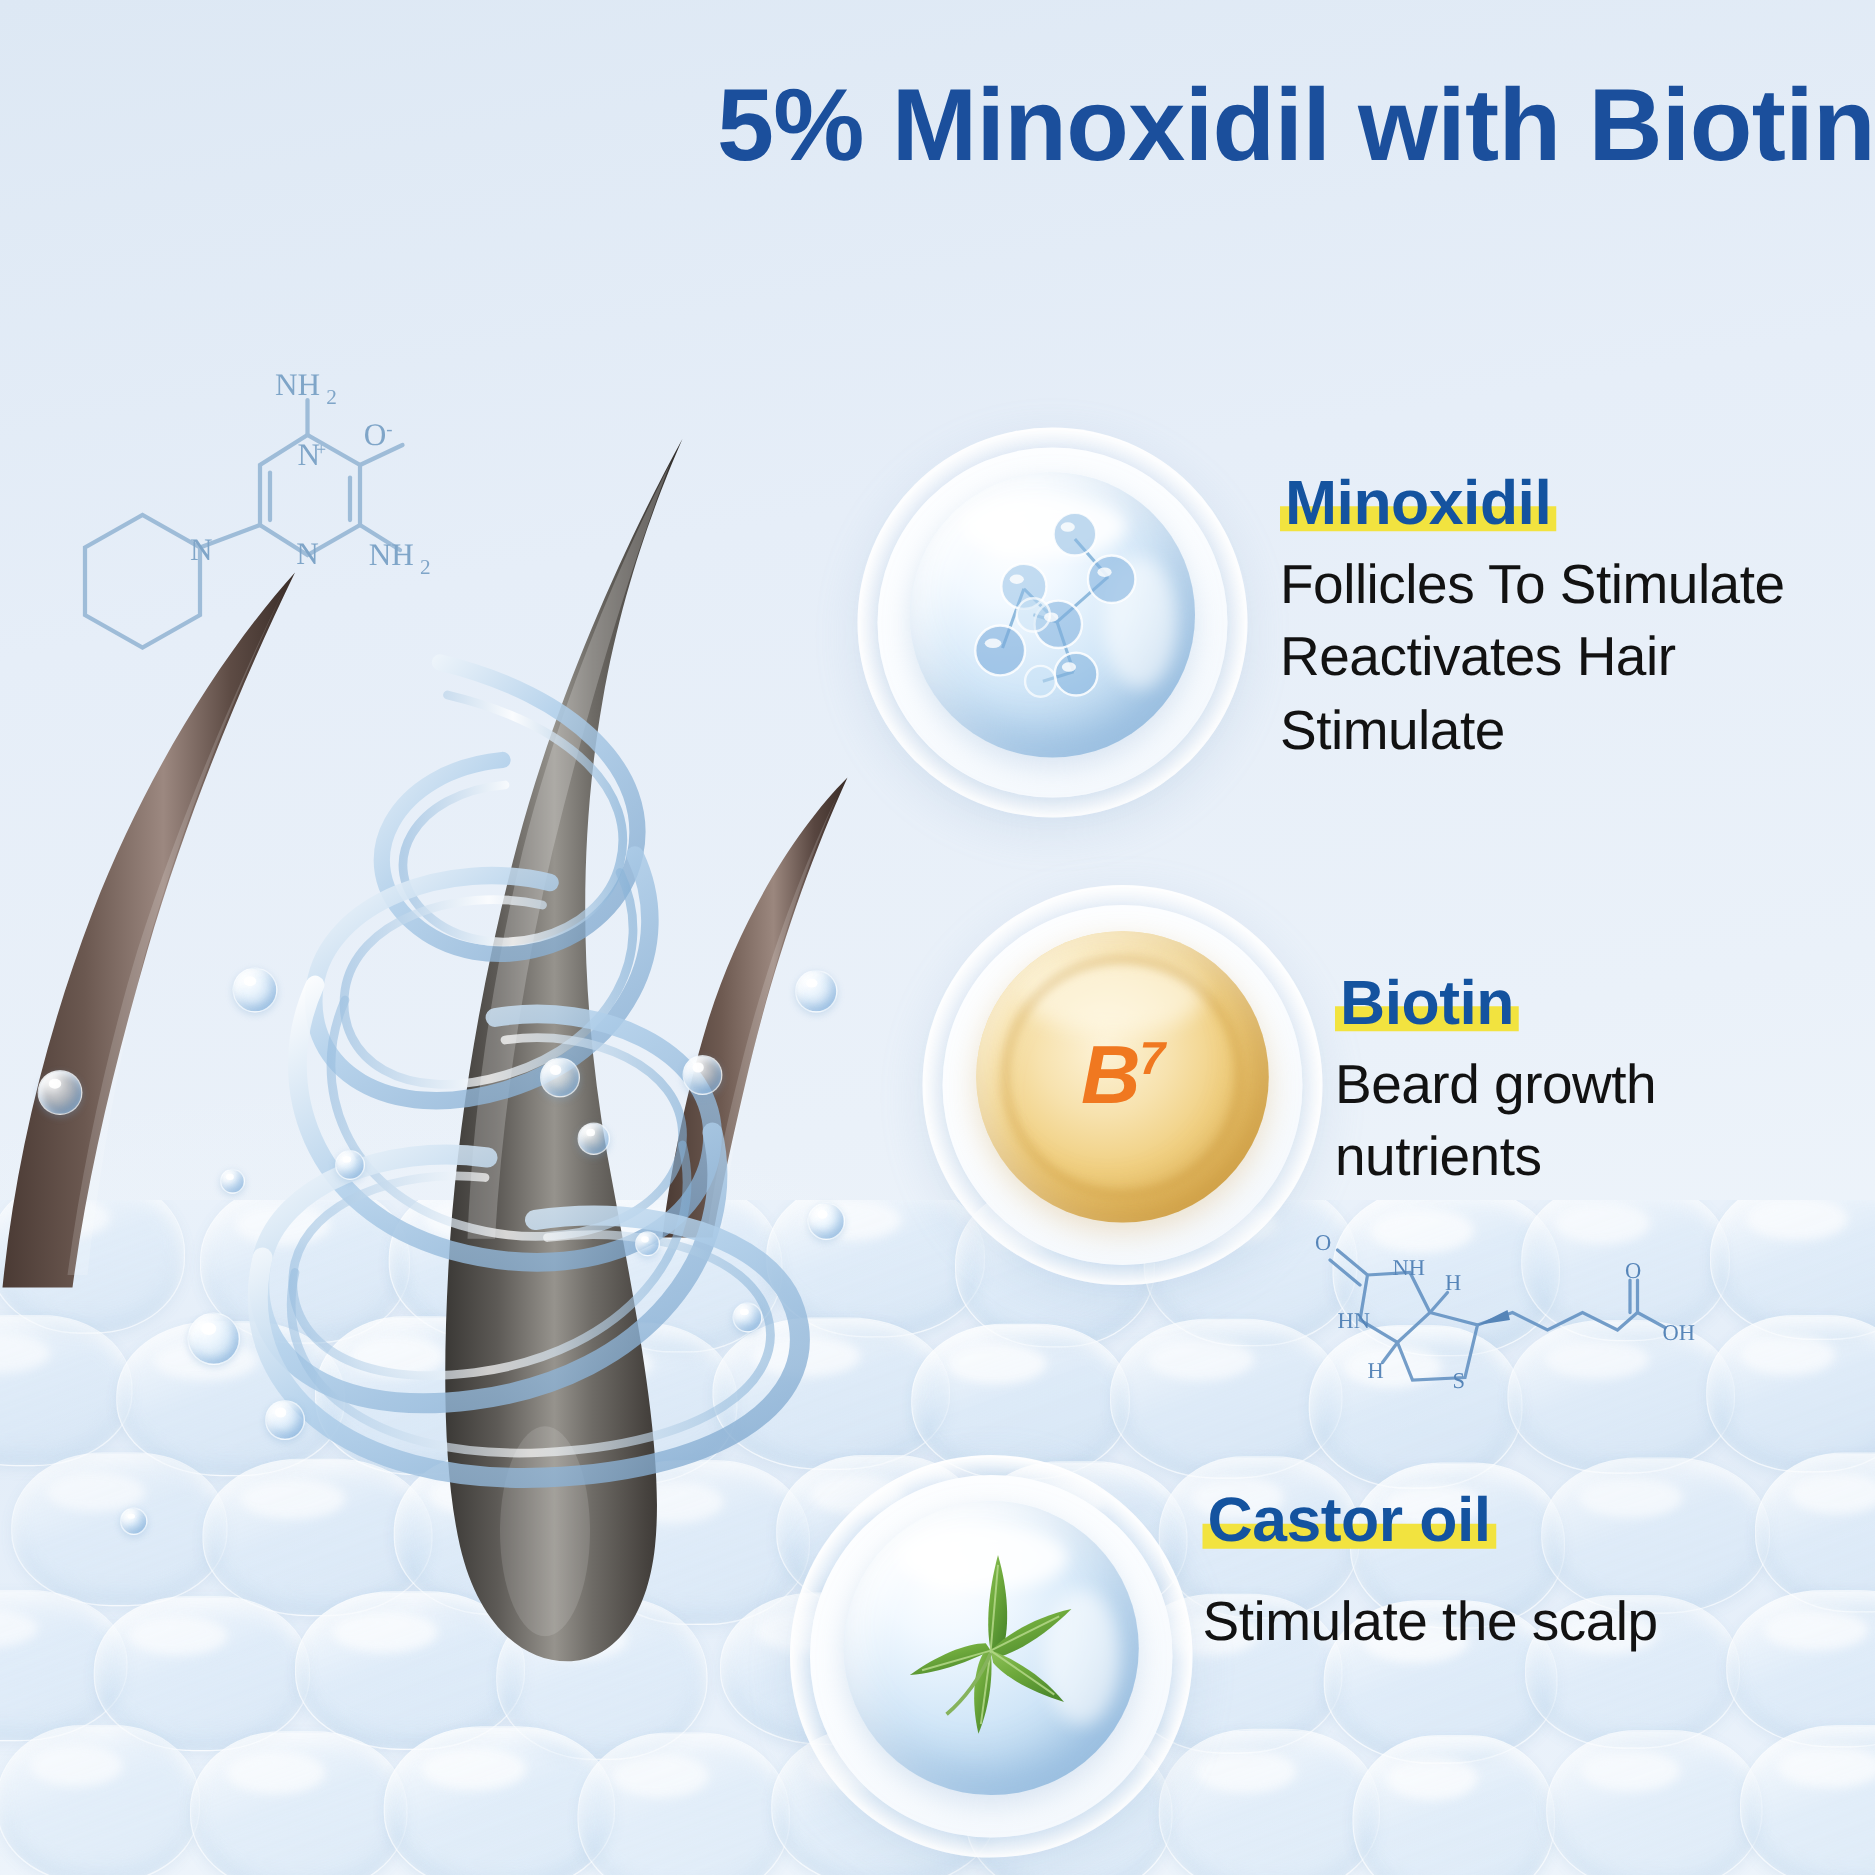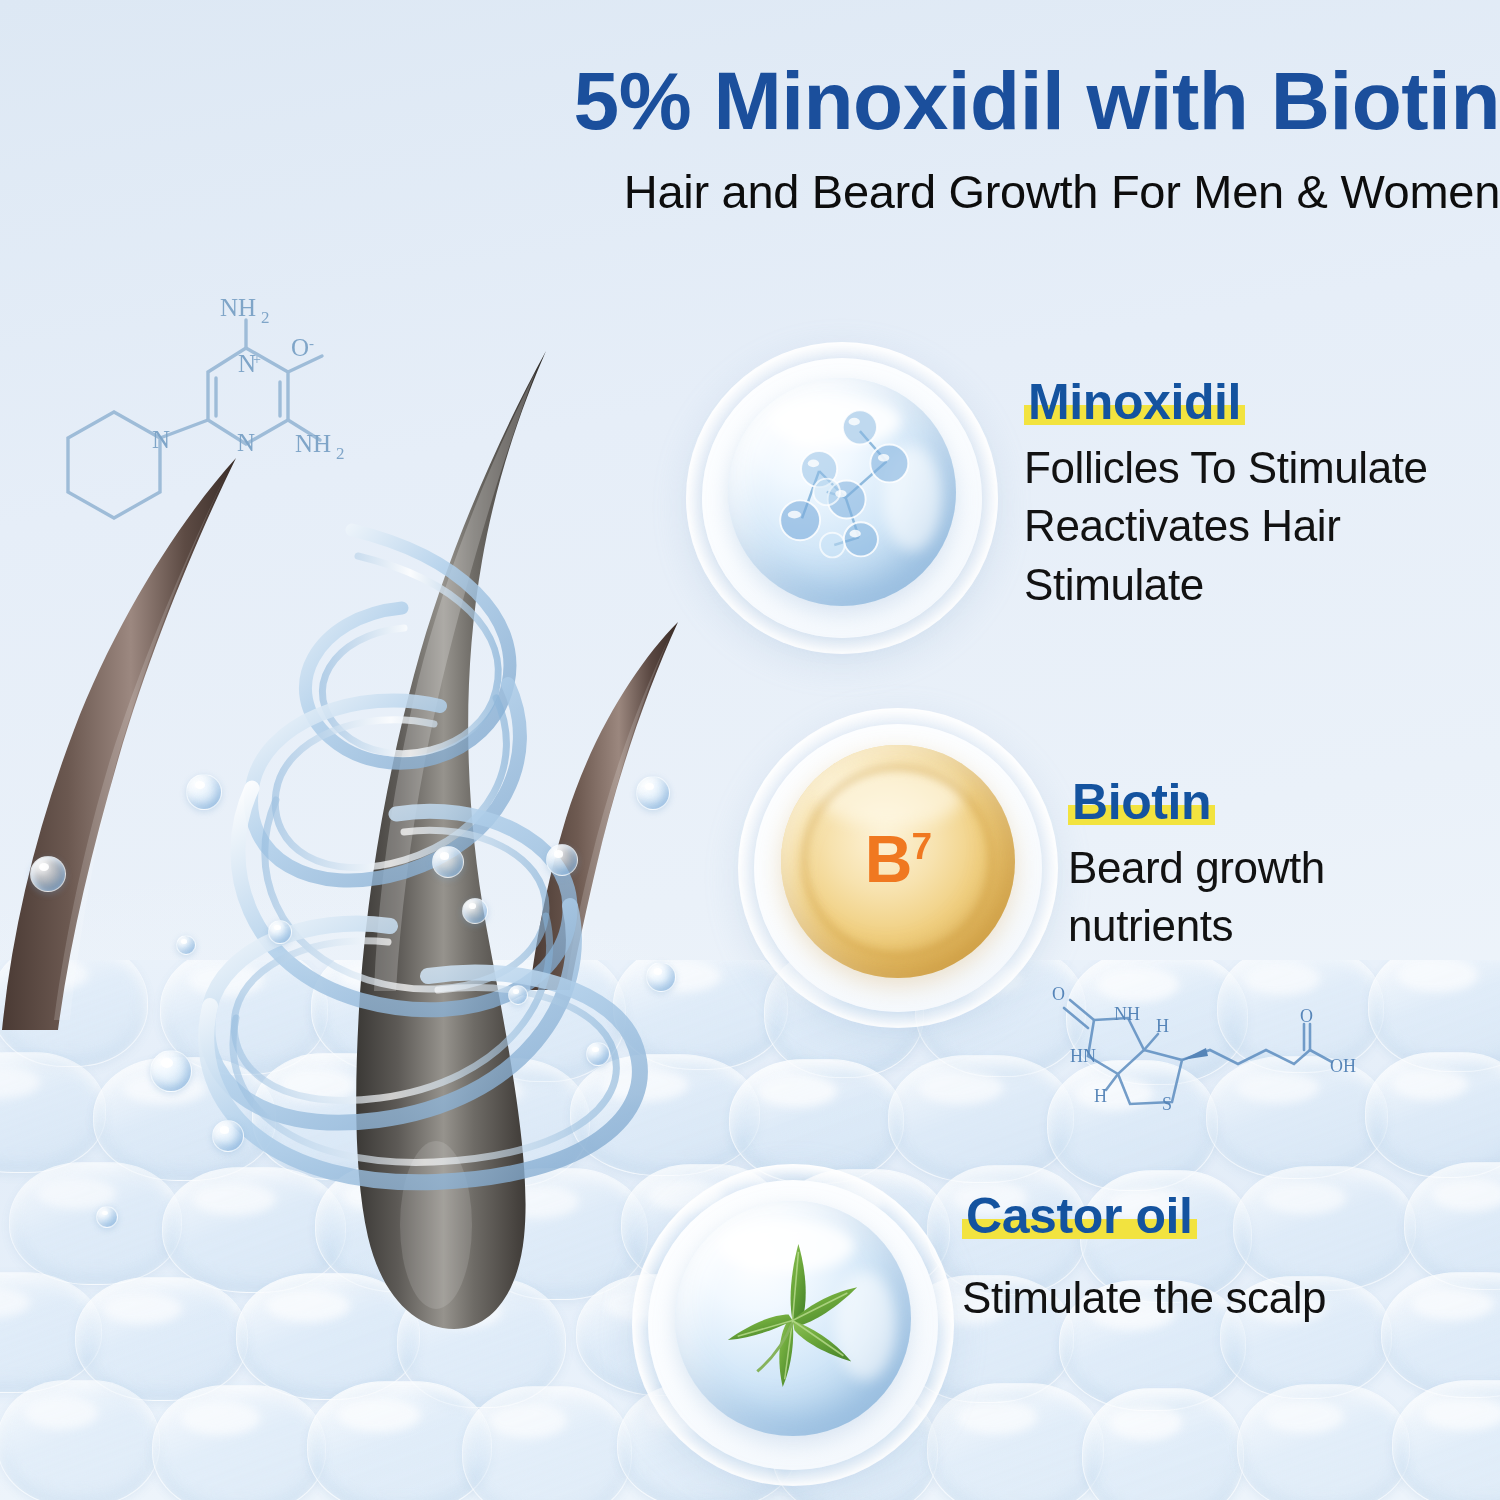--- a/index.html
+++ b/index.html
@@ -92,21 +92,21 @@
   .sub-title {
     margin-top: 22px;
     font-size: 47px;
     color: #0d0d0d;
     font-weight: normal;
     letter-spacing: -0.3px;
     white-space: nowrap;
   }
 
   
-  .orb-wrap { position: absolute; }
+  .orb-wrap { position: absolute; font-style: italic; }
   .orb-halo {
     position: absolute; inset: 0;
     border-radius: 50%;
     background:
       radial-gradient(circle at 50% 50%, rgba(255,255,255,0) 62%, rgba(255,255,255,0.97) 70%, rgba(255,255,255,0.86) 88%, rgba(255,255,255,0.0) 100%);
     box-shadow: 0 10px 34px rgba(150,180,212,0.22);
   }
   .orb-ring {
     position:absolute;
     left:5%; top:5%; width:90%; height:90%;
@@ -381,21 +381,20 @@
       <div class="bubble" style="left: 646px; top: 962px; width: 28px; height: 28px; z-index: 6;"></div>
       <div class="bubble" style="left: 586px; top: 1042px; width: 22px; height: 22px; z-index: 6;"></div>
       <div class="bubble" style="left: 96px; top: 1206px; width: 20px; height: 20px; z-index: 6;"></div>
       <div class="bubble" style="left: 268px; top: 920px; width: 22px; height: 22px; z-index: 6;"></div>
       <div class="bubble" style="left: 176px; top: 935px; width: 18px; height: 18px; z-index: 6;"></div>
       <div class="bubble" style="left: 508px; top: 985px; width: 18px; height: 18px; z-index: 6;"></div>
     </div>
 
   <div class="title-block">
     <div class="main-title">5% Minoxidil with Biotin</div>
-    <div class="sub-title">Hair and Beard Growth For Men &amp; Women</div>
   </div>
 
   <div class="formula" style="left:40px; top:296px; width:300px; height:230px;">
     <svg width="300" height="230" viewBox="0 0 300 230">
       <g stroke="#9ebcd8" stroke-width="3.4" fill="none" stroke-linecap="round">
 
         <path d="M28 142 L28 196 L74 222 L120 196 L120 142 L74 116 Z"></path>
 
         <path d="M120 142 L168 124"></path>
 

